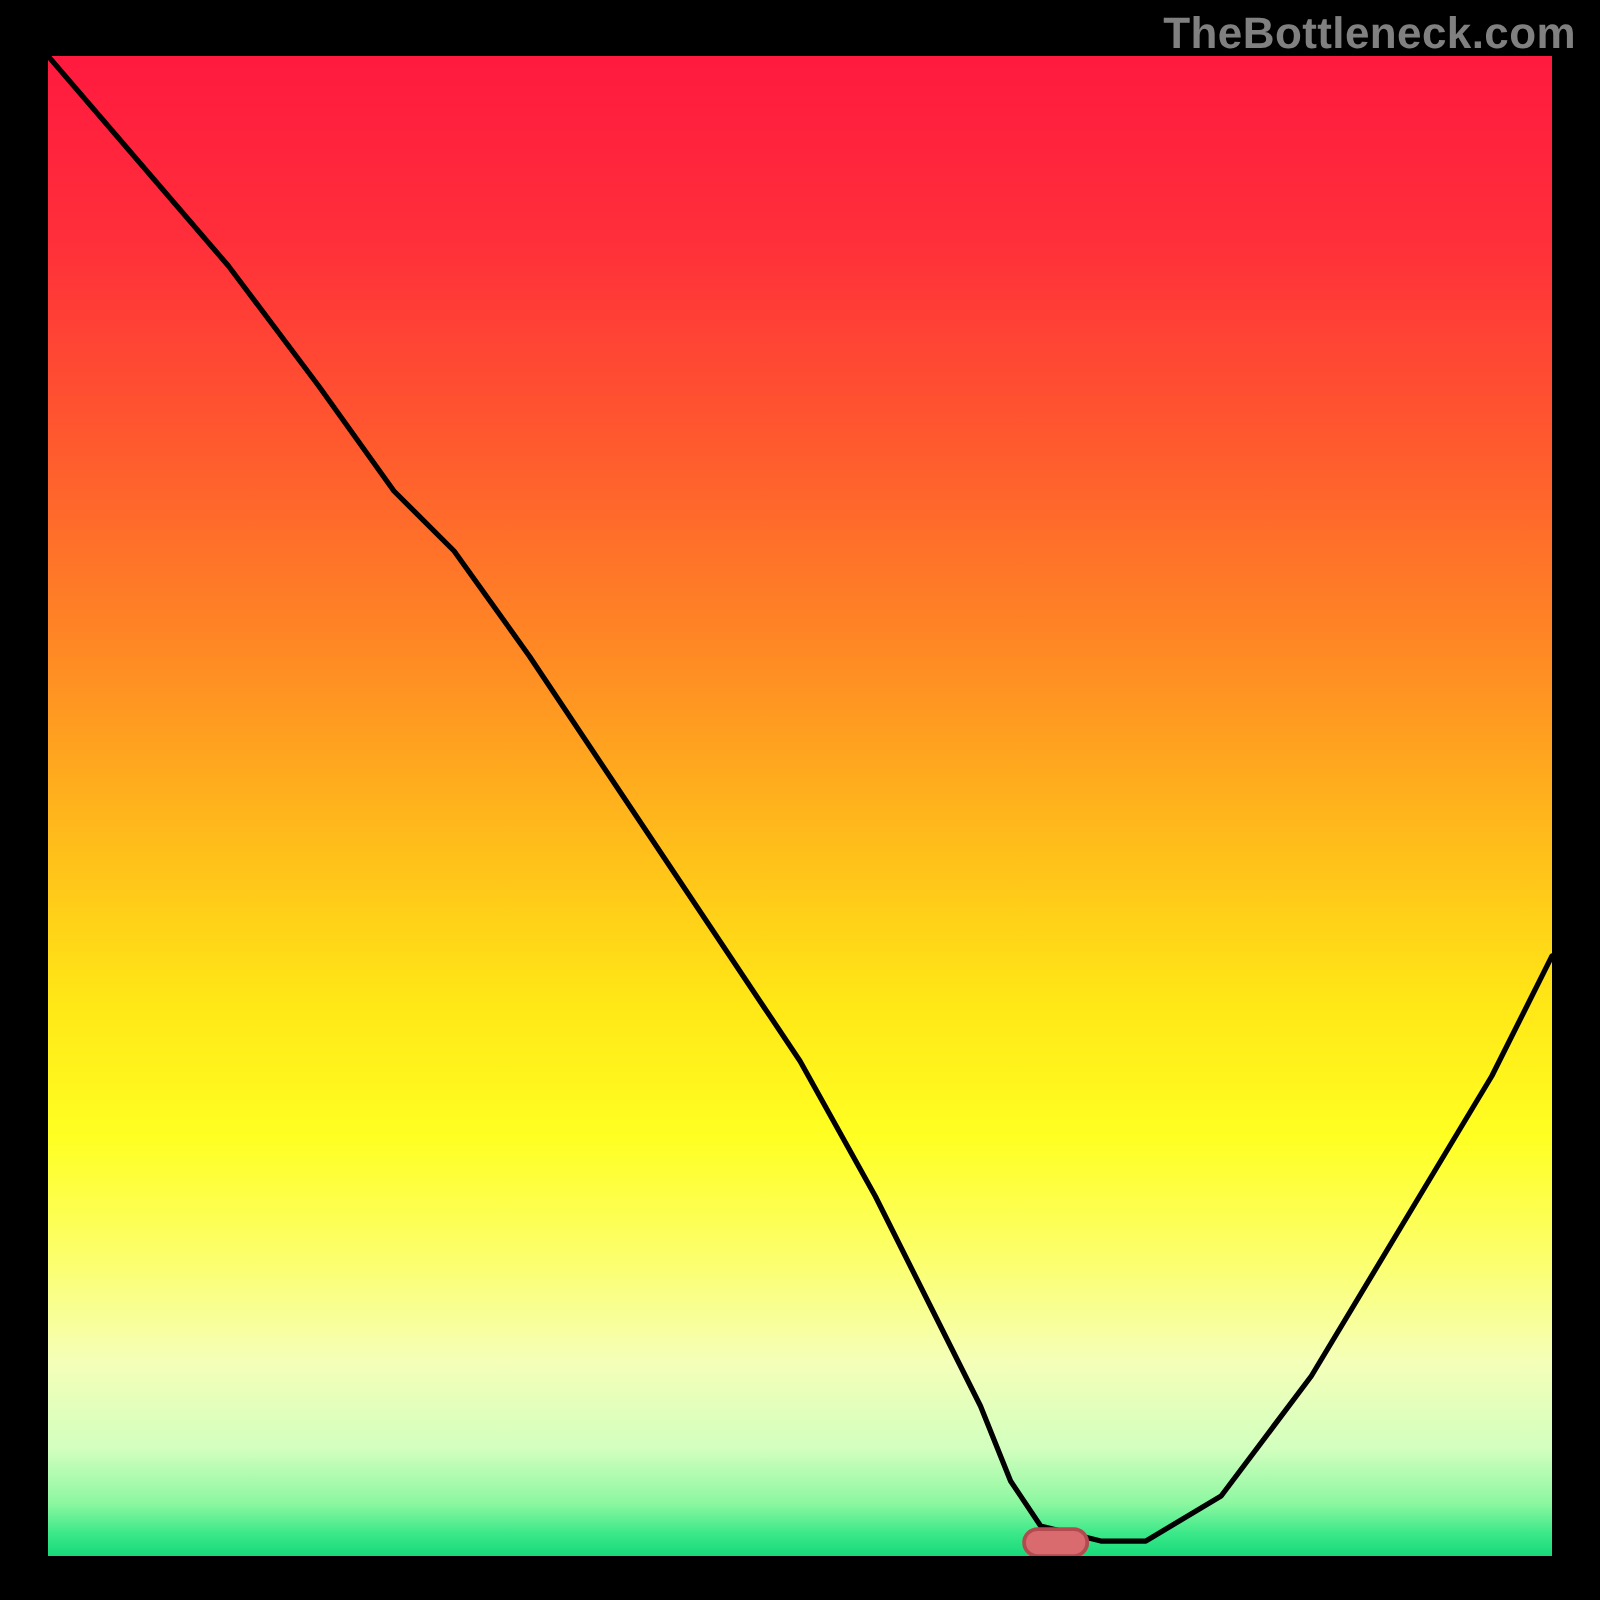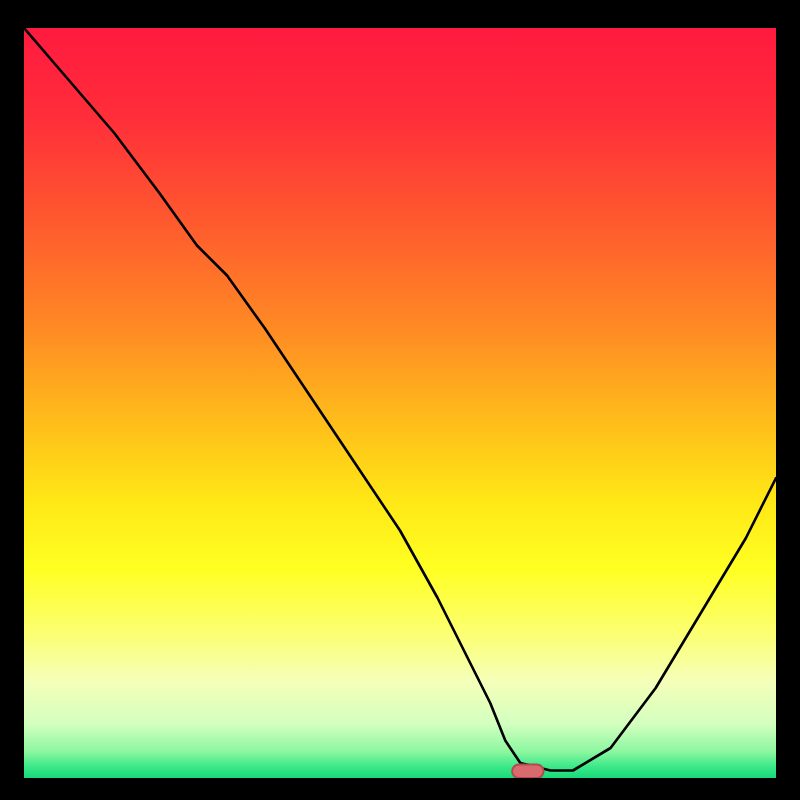--- a/index.html
+++ b/index.html
@@ -33,20 +33,21 @@
     width: 752px;
     height: 750px;
     display: block;
   }
 </style>
 </head>
 <body>
 
 <div class="frame">
 
+  <span class="watermark">TheBottleneck.com</span>
 
   <svg class="plot" viewBox="0 0 100 100" preserveAspectRatio="none">
     <defs>
       <linearGradient id="bg-grad" x1="0" y1="0" x2="0" y2="1">
           <stop offset="0%" stop-color="#ff1a3f"></stop>
           <stop offset="12%" stop-color="#ff2e3a"></stop>
           <stop offset="26%" stop-color="#ff5a2e"></stop>
           <stop offset="40%" stop-color="#ff8a24"></stop>
           <stop offset="53%" stop-color="#ffbf1a"></stop>
           <stop offset="63%" stop-color="#ffe716"></stop>

